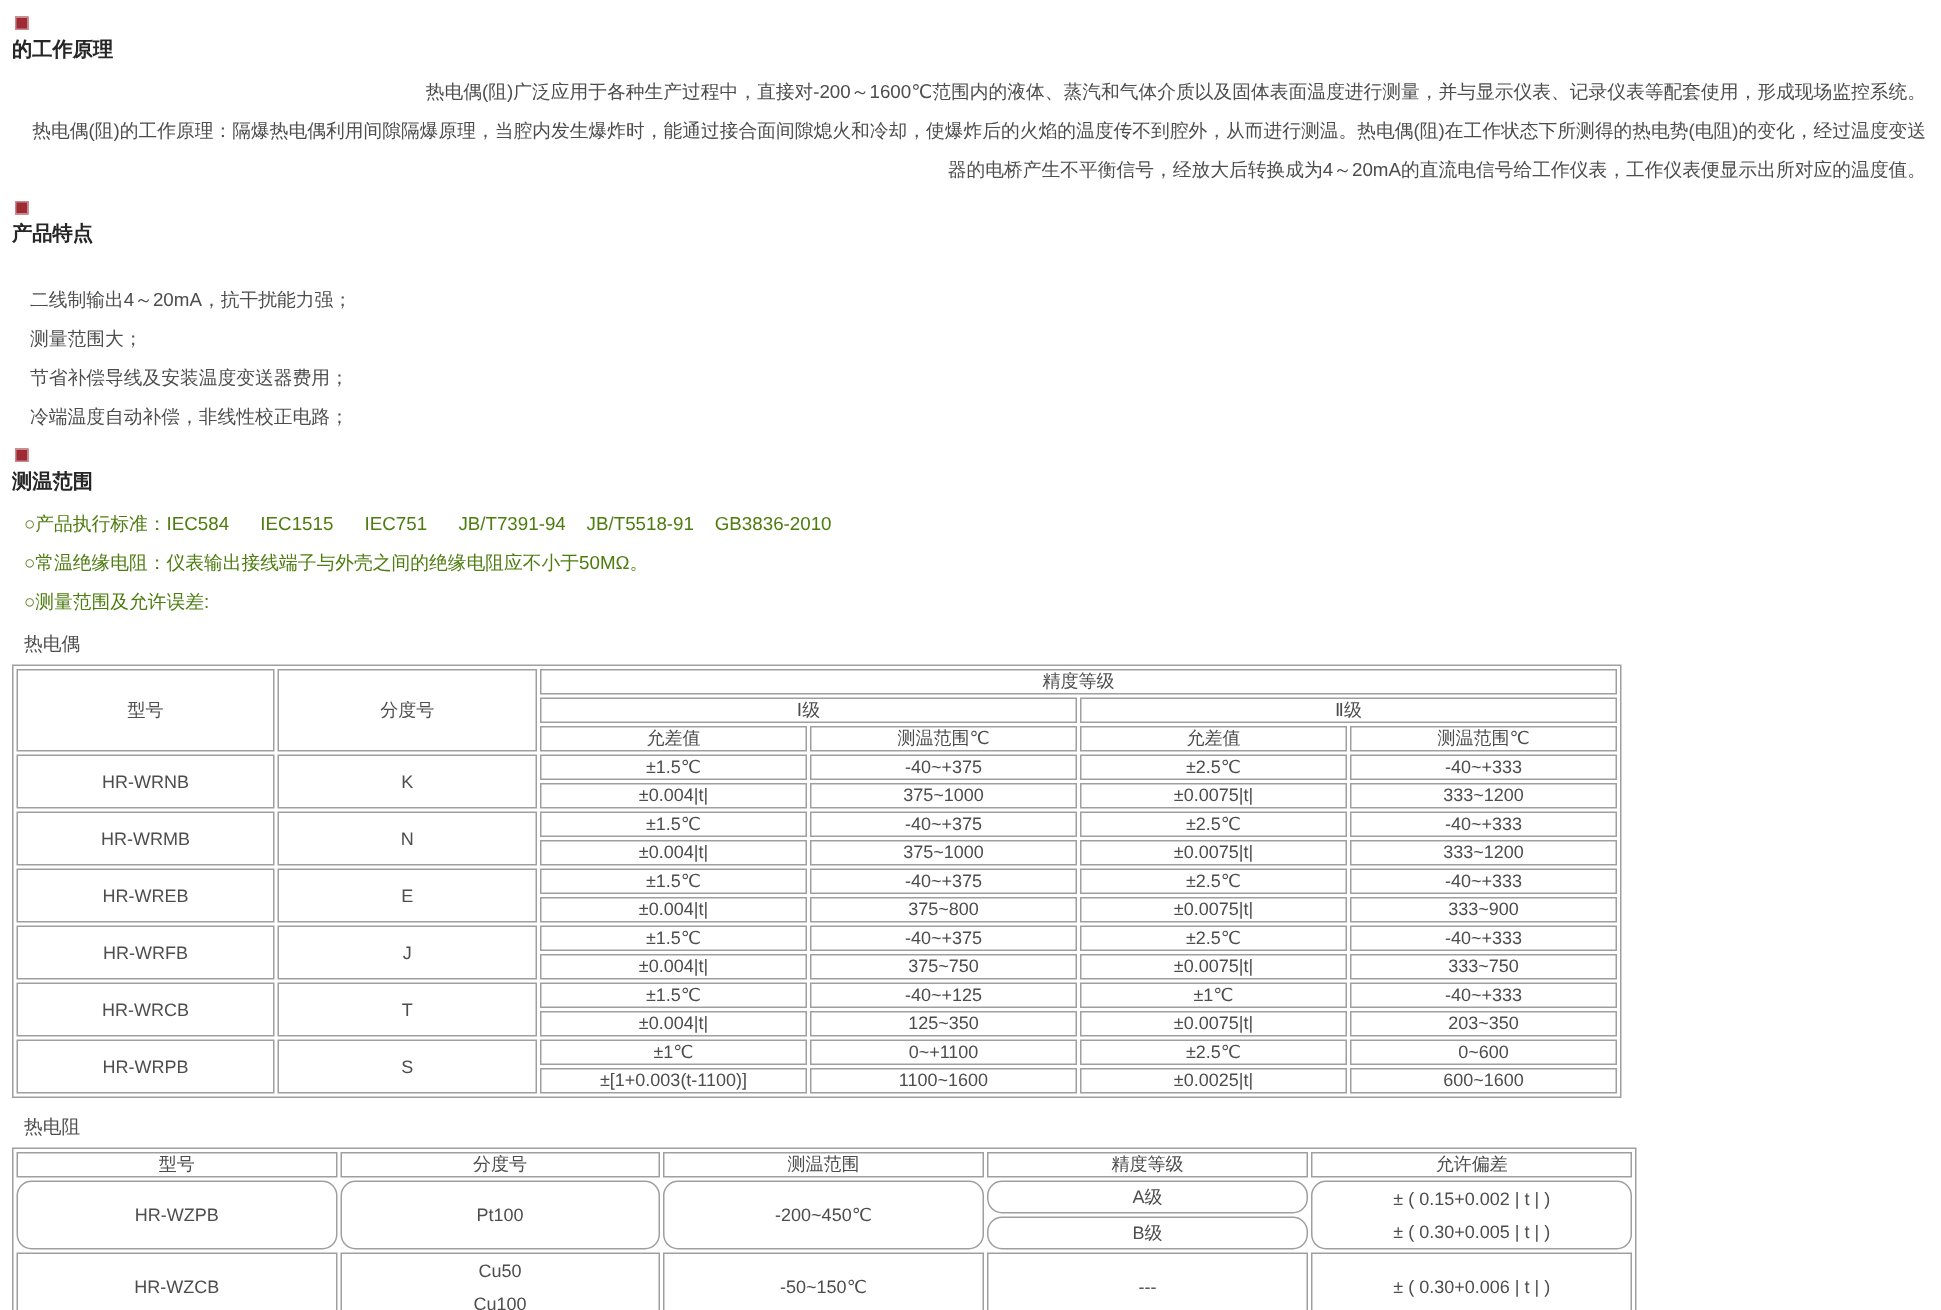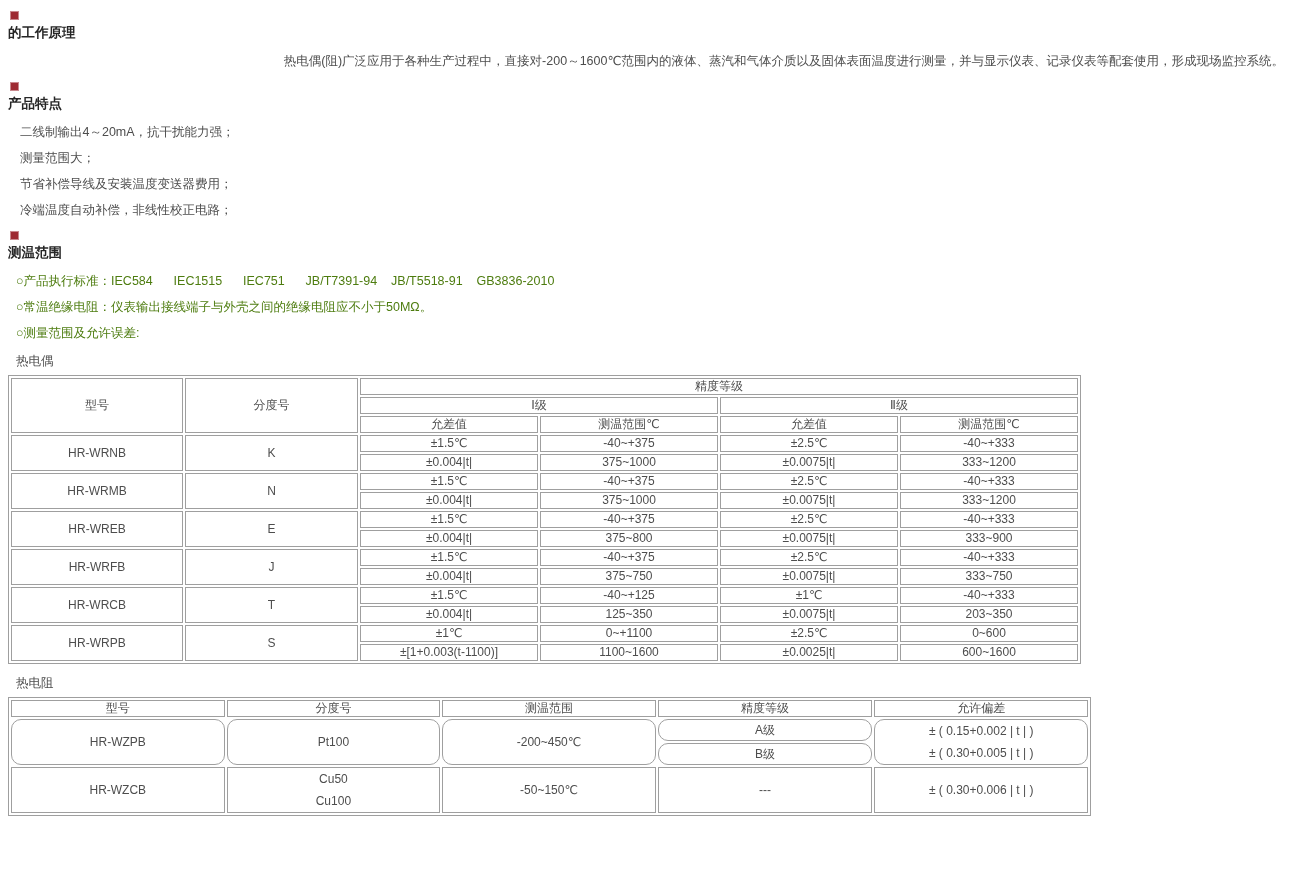--- a/index.html
+++ b/index.html
@@ -28,21 +28,21 @@
     margin: 0 0 2px 0;
     line-height: 18px;
   }
   .para {
     font-size: 12.5px;
     line-height: 26px;
     margin: 6px 0 0 12px;
     color: #4d4d4d;
     text-align: right;
   }
-  .feature-list { margin: 6px 0 2px 12px; }
+  .feature-list { margin: 22px 0 2px 12px; }
   .feature-item {
     font-size: 12.5px;
     line-height: 26px;
     color: #4d4d4d;
   }
   .tech-list { margin: 6px 0 0 8px; }
   .tech-item {
     font-size: 12.5px;
     line-height: 26px;
     color: #4d7c0f;
@@ -80,20 +80,21 @@
   #rtd-table .two-line { line-height: 22px; }
 </style>
 </head>
 <body>
 
 <div class="content">
 
   <span class="section-marker"></span>
   <div class="section-title">的工作原理</div>
   <div class="para">热电偶(阻)广泛应用于各种生产过程中，直接对-200～1600℃范围内的液体、蒸汽和气体介质以及固体表面温度进行测量，并与显示仪表、记录仪表等配套使用，形成现场监控系统。</div>
+  <div class="para" style="margin-top:0;">热电偶(阻)的工作原理：隔爆热电偶利用间隙隔爆原理，当腔内发生爆炸时，能通过接合面间隙熄火和冷却，使爆炸后的火焰的温度传不到腔外，从而进行测温。热电偶(阻)在工作状态下所测得的热电势(电阻)的变化，经过温度变送器的电桥产生不平衡信号，经放大后转换成为4～20mA的直流电信号给工作仪表，工作仪表便显示出所对应的温度值。</div>
 
   <span class="section-marker" style="margin-top:8px;"></span>
   <div class="section-title">产品特点</div>
   <div class="feature-list">
     <div class="feature-item">二线制输出4～20mA，抗干扰能力强；</div>
     <div class="feature-item">测量范围大；</div>
     <div class="feature-item">节省补偿导线及安装温度变送器费用；</div>
     <div class="feature-item">冷端温度自动补偿，非线性校正电路；</div>
   </div>
 

